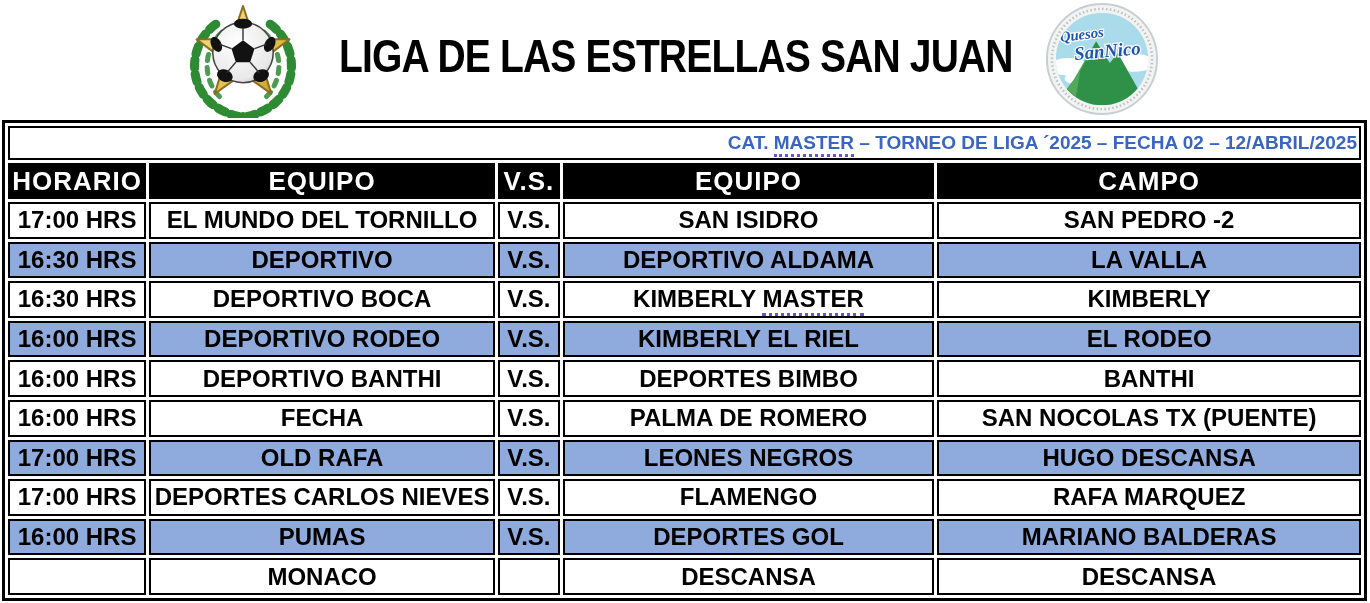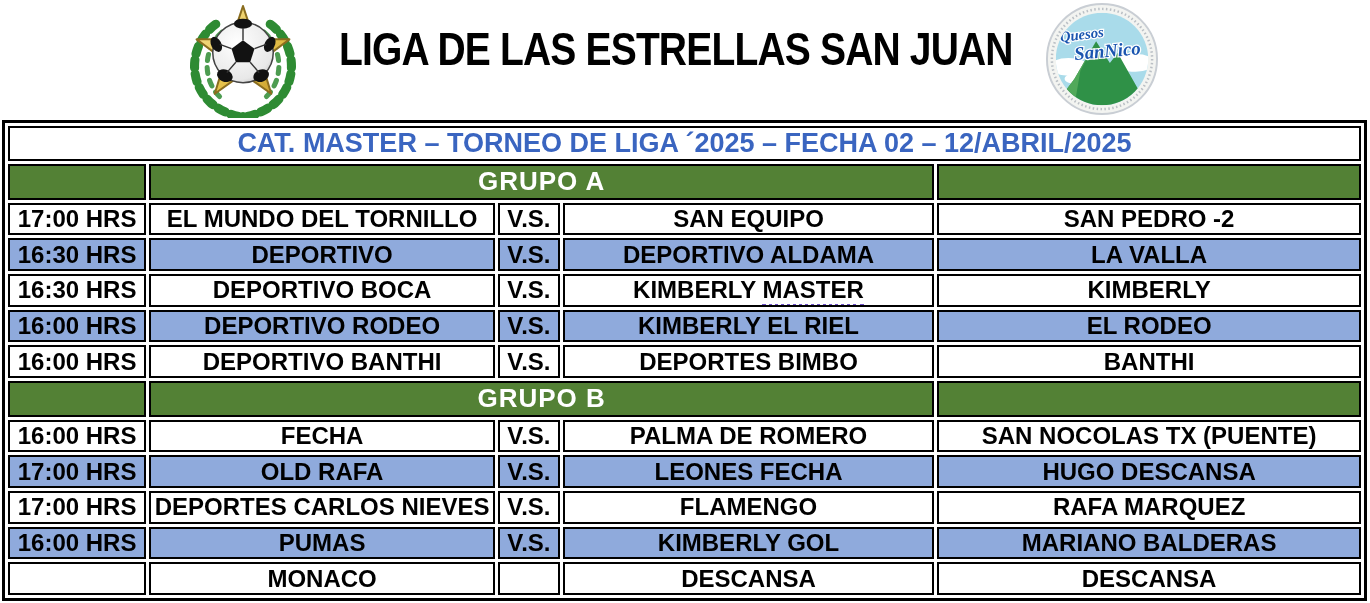--- a/index.html
+++ b/index.html
@@ -6,43 +6,43 @@
   body{
     width:1370px;height:603px;position:relative;background:#ffffff;
     font-family:"Liberation Sans",sans-serif;overflow:hidden;
     -webkit-font-smoothing:antialiased;
   }
   
   .topbar{position:absolute;top:0;left:0;width:1370px;height:118px;background:#fff;}
   .left-logo{position:absolute;left:176px;top:2px;width:134px;height:116px;}
   .right-logo{position:absolute;left:1044px;top:2px;width:116px;height:114px;}
   .league-title-wrap{
-    position:absolute;left:308px;top:0;width:736px;height:76px;
-    display:flex;align-items:flex-end;justify-content:center;
+    position:absolute;left:308px;top:28px;width:736px;height:76px;
+    display:flex;align-items:flex-start;justify-content:center;
   }
   .league-title{
     font-weight:bold;font-size:47px;color:#000;white-space:nowrap;
     letter-spacing:-1px;transform:scaleX(.83);transform-origin:50% 50%;
   }
   
   .table-wrap{
     position:absolute;left:2px;right:3px;top:120px;bottom:2px;
     border:3px solid #000;background:#fff;
   }
   table{
     width:100%;height:100%;border-collapse:separate;border-spacing:3px;
     table-layout:fixed;
   }
   td,th{
     border:2px solid #000;text-align:center;vertical-align:middle;
     font-weight:bold;overflow:hidden;white-space:nowrap;padding:0 2px;
     color:#000;background:#fff;
   }
   .title-cell{
-    height:30px;font-size:27px;color:#3A65C0;letter-spacing:0;
+    height:30px;font-size:19px;color:#3A65C0;letter-spacing:0;text-align:right;
   }
   .head-cell{
     height:32px;background:#000;color:#fff;font-size:26px;letter-spacing:1px;
   }
   tr.group-row td{
     height:24px;background:#538135;color:#fff;font-size:26px;letter-spacing:1px;
   }
   tr.data-row td{height:24px;font-size:24px;background:#fff;}
   tr.data-row.shade td{background:#8FAADC;}
   .spell{border-bottom:3px dotted #6F52C9;padding-bottom:1px;}
@@ -128,32 +128,34 @@
       <col style="width:10.3%">
         <col style="width:25.8%">
         <col style="width:4.6%">
       <col style="width:27.7%">
         <col style="width:31.6%">
     </colgroup>
     <thead>
       <tr>
         <td class="title-cell" colspan="5">CAT. <span class="spell">MASTER</span> – TORNEO DE LIGA ´2025 – FECHA 02 – 12/ABRIL/2025</td>
       </tr>
+      <tr>
+        <th class="head-cell">HORARIO</th>
+        <th class="head-cell">EQUIPO</th>
+        <th class="head-cell">V.S.</th>
+        <th class="head-cell">EQUIPO</th>
+        <th class="head-cell">CAMPO</th>
+      </tr>
     </thead>
     <tbody>
-        <tr class="group-row">
-          <td></td>
-          <td colspan="3">GRUPO A</td>
-          <td></td>
-        </tr>
         <tr class="data-row">
           <td>17:00 HRS</td>
           <td>EL MUNDO DEL TORNILLO</td>
           <td>V.S.</td>
-          <td>SAN EQUIPO</td>
+          <td>SAN ISIDRO</td>
           <td>SAN PEDRO -2</td>
         </tr>
         <tr class="data-row shade">
           <td>16:30 HRS</td>
           <td>DEPORTIVO</td>
           <td>V.S.</td>
           <td>DEPORTIVO ALDAMA</td>
           <td>LA VALLA</td>
         </tr>
         <tr class="data-row">
@@ -170,51 +172,46 @@
           <td>KIMBERLY EL RIEL</td>
           <td>EL RODEO</td>
         </tr>
         <tr class="data-row">
           <td>16:00 HRS</td>
           <td>DEPORTIVO BANTHI</td>
           <td>V.S.</td>
           <td>DEPORTES BIMBO</td>
           <td>BANTHI</td>
         </tr>
-        <tr class="group-row">
-          <td></td>
-          <td colspan="3">GRUPO B</td>
-          <td></td>
-        </tr>
         <tr class="data-row">
           <td>16:00 HRS</td>
           <td>FECHA</td>
           <td>V.S.</td>
           <td>PALMA DE ROMERO</td>
           <td>SAN NOCOLAS TX (PUENTE)</td>
         </tr>
         <tr class="data-row shade">
           <td>17:00 HRS</td>
           <td>OLD RAFA</td>
           <td>V.S.</td>
-          <td>LEONES FECHA</td>
+          <td>LEONES NEGROS</td>
           <td>HUGO DESCANSA</td>
         </tr>
         <tr class="data-row">
           <td>17:00 HRS</td>
           <td>DEPORTES CARLOS NIEVES</td>
           <td>V.S.</td>
           <td>FLAMENGO</td>
           <td>RAFA MARQUEZ</td>
         </tr>
         <tr class="data-row shade">
           <td>16:00 HRS</td>
           <td>PUMAS</td>
           <td>V.S.</td>
-          <td>KIMBERLY GOL</td>
+          <td>DEPORTES GOL</td>
           <td>MARIANO BALDERAS</td>
         </tr>
         <tr class="data-row">
           <td></td>
           <td>MONACO</td>
           <td></td>
           <td>DESCANSA</td>
           <td>DESCANSA</td>
         </tr>
       </tbody>

